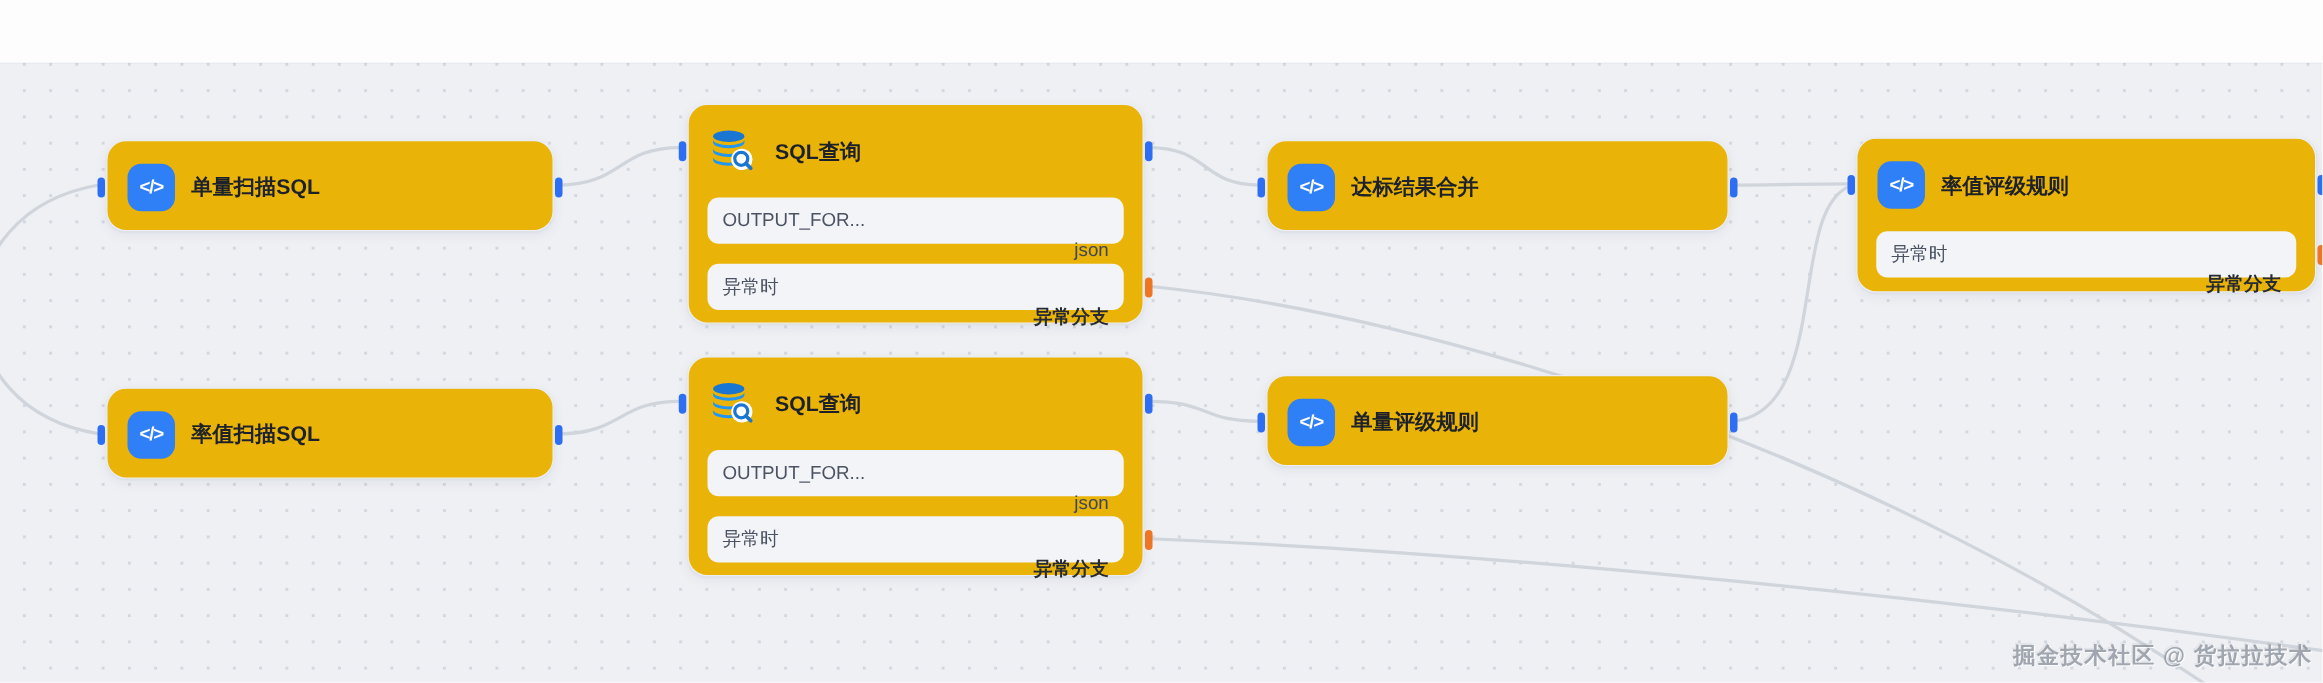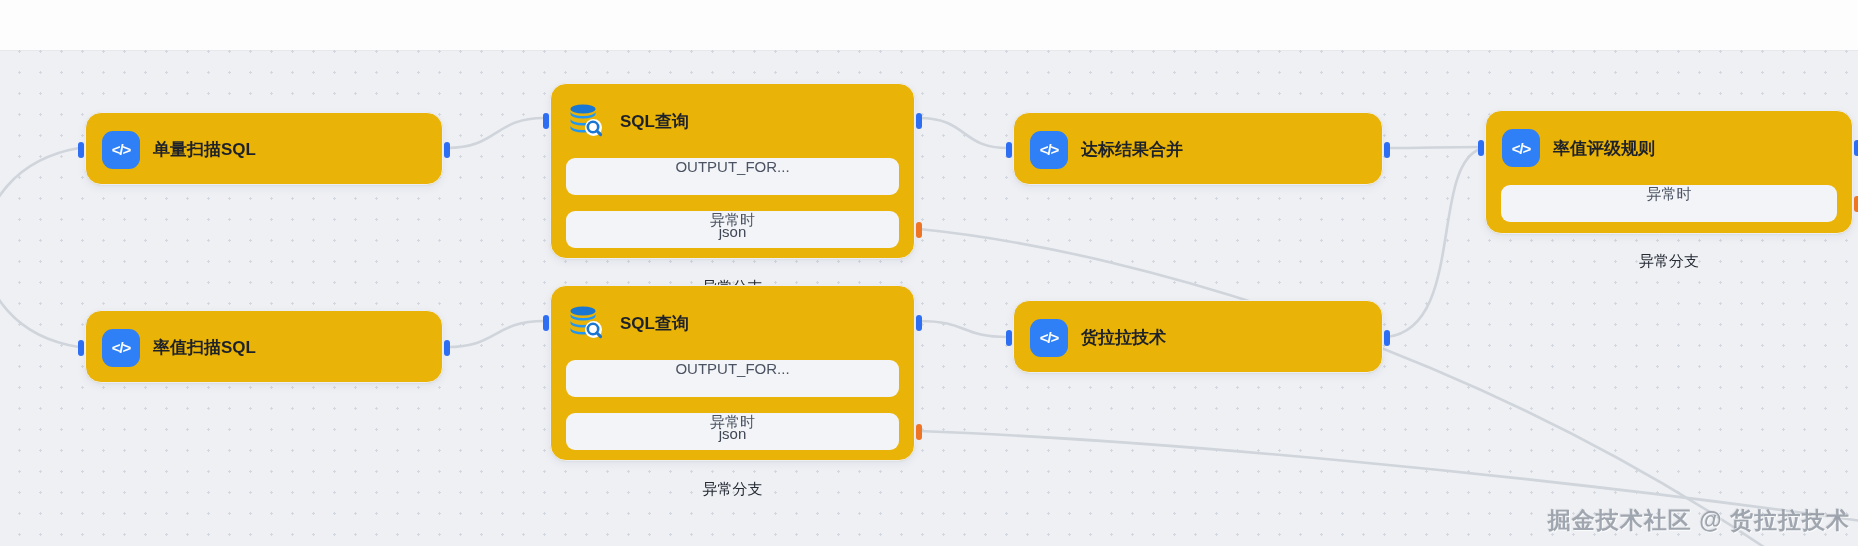--- a/index.html
+++ b/index.html
@@ -28,31 +28,31 @@
     display:flex;align-items:center;justify-content:center;
     color:#fff;font-weight:700;font-size:15px;letter-spacing:-1px;
     font-family:"Liberation Sans","DejaVu Sans",sans-serif;
   }
   .db-icon{flex:0 0 auto;width:40px;height:40px;}
   .node-title{margin-left:13px;font-size:17px;font-weight:700;color:#1d212a;white-space:nowrap;}
   .node-rows{padding:0 15px;}
   .node-row{
     height:37px;border-radius:9px;background:#f2f4f7;
     display:flex;align-items:center;justify-content:space-between;
-    padding:0 12px;box-sizing:border-box;margin-bottom:16px;font-size:15px;flex-direction:column;
+    padding:0 12px;box-sizing:border-box;margin-bottom:16px;font-size:15px;
   }
   .row-label{color:#4b5362;}
   .row-value{color:#3f4654;margin-top:48px;}
-  .row-value.bold{font-weight:400;color:#252a33;}
+  .row-value.bold{font-weight:700;color:#252a33;}
   .handle{position:absolute;width:6px;height:16px;border-radius:3px;}
   .handle.in{left:-8px;}
   .handle.out{right:-8px;}
   .watermark{
     position:absolute;right:8px;bottom:10px;z-index:4;
-    font-size:23px;font-weight:700;color:#8d949e;opacity:0.8;
+    font-size:18px;font-weight:700;color:#8d949e;opacity:0.8;
     text-shadow:1px 1px 0 rgba(255,255,255,0.9),-1px -1px 0 rgba(0,0,0,0.06);
     letter-spacing:1px;
   }
 </style>
 </head>
 <body>
 
 <div class="stage">
   <div class="top-band"></div>
   <div class="canvas-area"></div>
@@ -157,20 +157,20 @@
             <span class="row-value bold">异常分支</span>
           </div>
         </div>
         <span class="handle in" style="background: rgb(46, 110, 242); top: 29px;"></span>
         <span class="handle out" style="background: rgb(46, 110, 242); top: 29px;"></span>
         <span class="handle out" style="background: rgb(237, 117, 36); top: 137.5px;"></span>
       </div>
       <div class="node" style="left: 1013px; top: 300px; width: 370px; height: 73px;">
         <div class="node-head" style="height: 73px;">
           <span class="code-icon" style="background: rgb(47, 127, 246);">&lt;/&gt;</span>
-          <span class="node-title">货拉拉技术</span>
+          <span class="node-title">单量评级规则</span>
         </div>
         <span class="handle in" style="background: rgb(46, 110, 242); top: 28.5px;"></span>
         <span class="handle out" style="background: rgb(46, 110, 242); top: 28.5px;"></span>
       </div>
     </div>
   <div class="watermark">掘金技术社区 @ 货拉拉技术</div>
 </div>
 
 </body></html>

